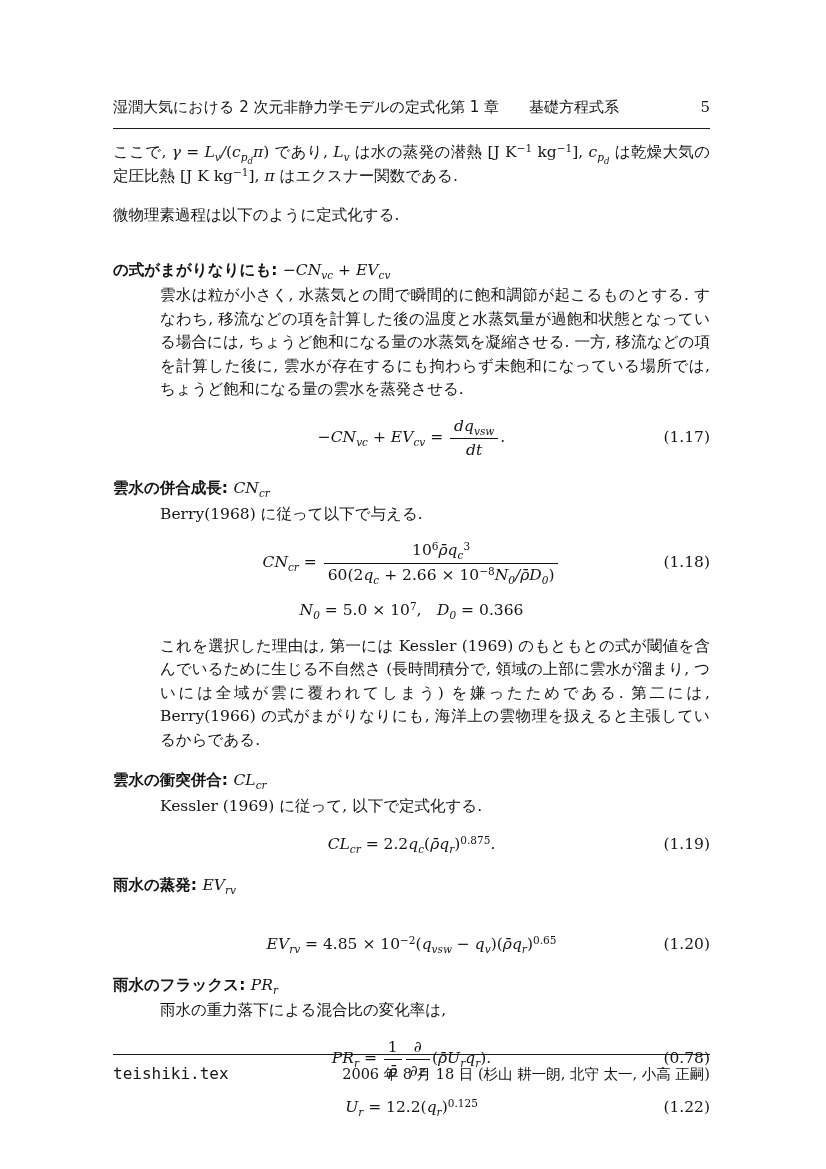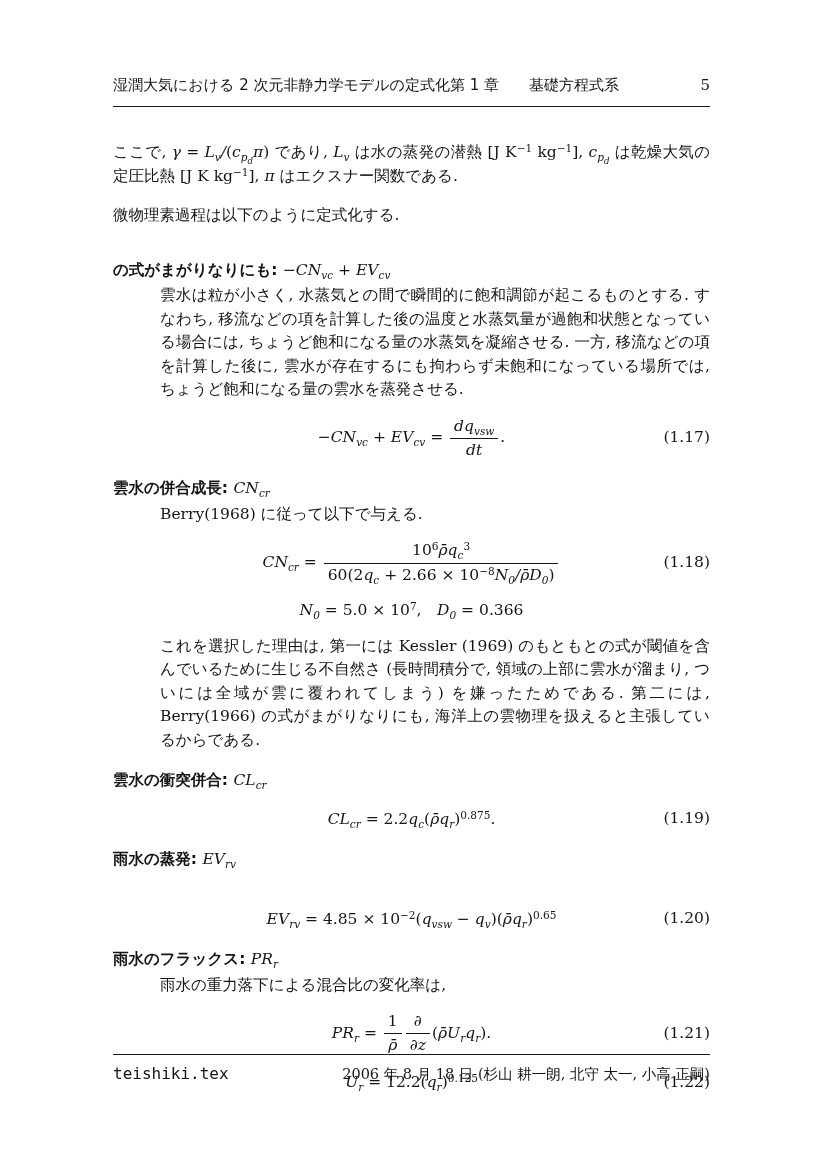--- a/index.html
+++ b/index.html
@@ -4,21 +4,21 @@
 <style>
   html,body { margin:0; padding:0; background:#e8e8e8; }
   .page {
     position:relative; width:826px; height:1169px; margin:0 auto;
     background:#ffffff; color:#151515;
     font-family:"DejaVu Serif", serif;
     font-size:15.5px; line-height:23.5px;
     overflow:hidden;
   }
   .header {
-    position:absolute; left:113px; right:116px; top:74px;
+    position:absolute; left:113px; right:116px; top:96px;
     display:flex; justify-content:space-between; align-items:flex-end;
     padding-bottom:8px; border-bottom:1.2px solid #1a1a1a;
     font-family:"DejaVu Sans", sans-serif; font-size:15px; white-space:nowrap;
   }
   .pagenum { font-family:"DejaVu Serif", serif; }
   .content { position:absolute; left:113px; width:597px; top:112px; }
   .para { margin:0; text-align:justify; }
   .p1 { margin-top:29px; }
   .p2 { margin-top:16px; }
   .sect { margin-top:17px; }
@@ -78,40 +78,41 @@
       <div class="eqrow">
         <span class="eq"><span class="mi">CN</span><sub>cr</sub><span class="rm"> = </span><span class="frac"><span class="fnum"><span class="rm">10</span><sup>6</sup><span class="mi">ρ̄q</span><sub>c</sub><sup>3</sup></span><span class="fden"><span class="rm">60(2</span><span class="mi">q</span><sub>c</sub><span class="rm"> + 2.66 × 10</span><sup>−8</sup><span class="mi">N</span><sub>0</sub><span class="mi">/ρ̄D</span><sub>0</sub><span class="rm">)</span></span></span></span>
         <span class="eqtag">(1.18)</span>
       </div>
       <div class="eqsub"><span class="mi">N</span><sub>0</sub><span class="rm"> = 5.0 × 10</span><sup>7</sup><span class="rm">,　</span><span class="mi">D</span><sub>0</sub><span class="rm"> = 0.366</span></div>
       <div class="sbody"><span class="cjk">これを選択した理由は, 第一には </span><span class="rm">Kessler (1969) </span><span class="cjk">のもともとの式が閾値を含んでいるために生じる不自然さ (長時間積分で, 領域の上部に雲水が溜まり, ついには全域が雲に覆われてしまう) を嫌ったためである. 第二には, </span><span class="rm">Berry(1966)</span><span class="cjk"> の式がまがりなりにも, 海洋上の雲物理を扱えると主張しているからである.</span></div>
     </div>
 
     <div class="sect">
       <div class="shead"><span class="bh">雲水の衝突併合: </span><span class="mi">CL</span><sub>cr</sub></div>
+      <div class="sbody"><span class="rm">Kessler (1969) </span><span class="cjk">に従って, 以下で定式化する.</span></div>
       <div class="eqrow">
         <span class="eq"><span class="mi">CL</span><sub>cr</sub><span class="rm"> = 2.2</span><span class="mi">q</span><sub>c</sub><span class="rm">(</span><span class="mi">ρ̄q</span><sub>r</sub><span class="rm">)</span><sup>0.875</sup><span class="mi">.</span></span>
         <span class="eqtag">(1.19)</span>
       </div>
     </div>
 
     <div class="sect">
       <div class="shead"><span class="bh">雨水の蒸発: </span><span class="mi">EV</span><sub>rv</sub></div>
       <div class="eqrow eqrow-spaced">
         <span class="eq"><span class="mi">EV</span><sub>rv</sub><span class="rm"> = 4.85 × 10</span><sup>−2</sup><span class="rm">(</span><span class="mi">q</span><sub>vsw</sub><span class="rm"> − </span><span class="mi">q</span><sub>v</sub><span class="rm">)(</span><span class="mi">ρ̄q</span><sub>r</sub><span class="rm">)</span><sup>0.65</sup></span>
         <span class="eqtag">(1.20)</span>
       </div>
     </div>
 
     <div class="sect">
       <div class="shead"><span class="bh">雨水のフラックス: </span><span class="mi">PR</span><sub>r</sub></div>
       <div class="sbody"><span class="cjk">雨水の重力落下による混合比の変化率は,</span></div>
       <div class="eqrow">
         <span class="eq"><span class="mi">PR</span><sub>r</sub><span class="rm"> = </span><span class="frac"><span class="fnum"><span class="rm">1</span></span><span class="fden"><span class="mi">ρ̄</span></span></span><span class="frac"><span class="fnum"><span class="mi">∂</span></span><span class="fden"><span class="mi">∂z</span></span></span><span class="rm">(</span><span class="mi">ρ̄U</span><sub>r</sub><span class="mi">q</span><sub>r</sub><span class="rm">)</span><span class="mi">.</span></span>
-        <span class="eqtag">(1.21)</span>
+        <span class="eqtag">(0.78)</span>
       </div>
       <div class="eqrow">
         <span class="eq"><span class="mi">U</span><sub>r</sub><span class="rm"> = 12.2(</span><span class="mi">q</span><sub>r</sub><span class="rm">)</span><sup>0.125</sup></span>
         <span class="eqtag">(1.22)</span>
       </div>
 
     </div>
 
   </div>
 

